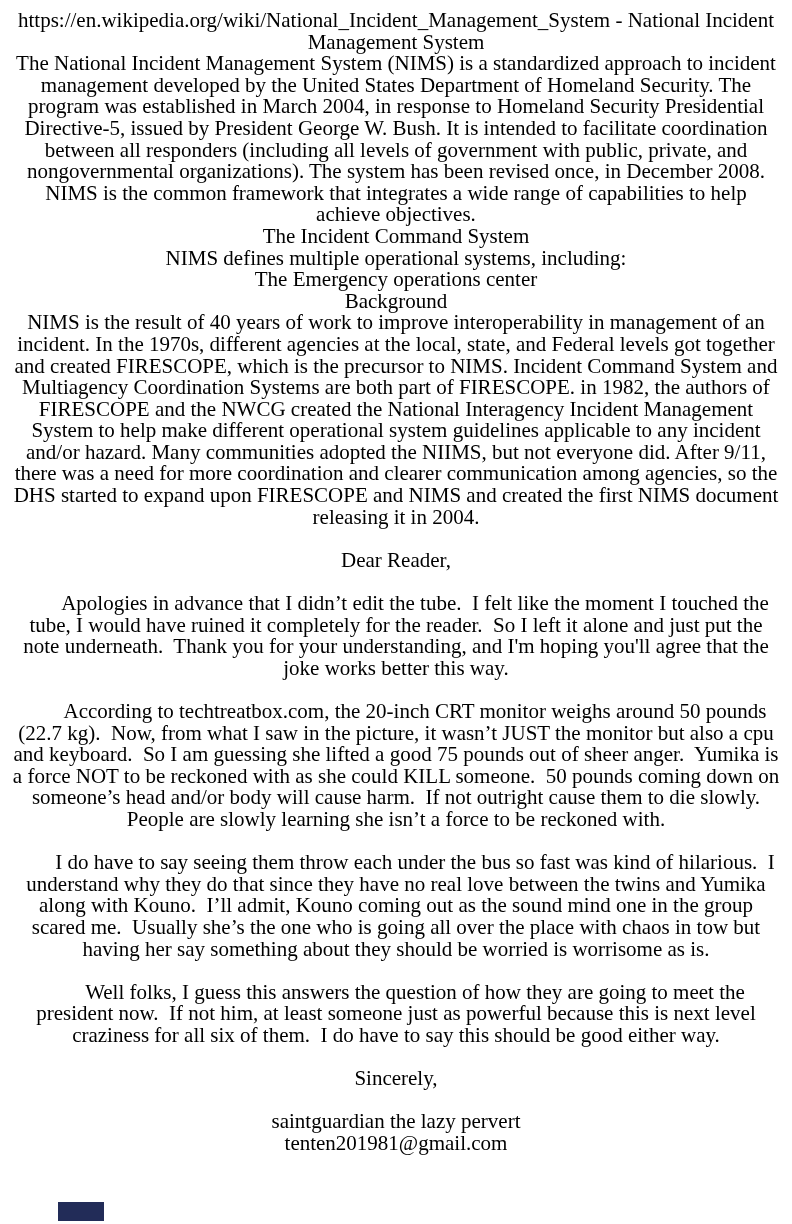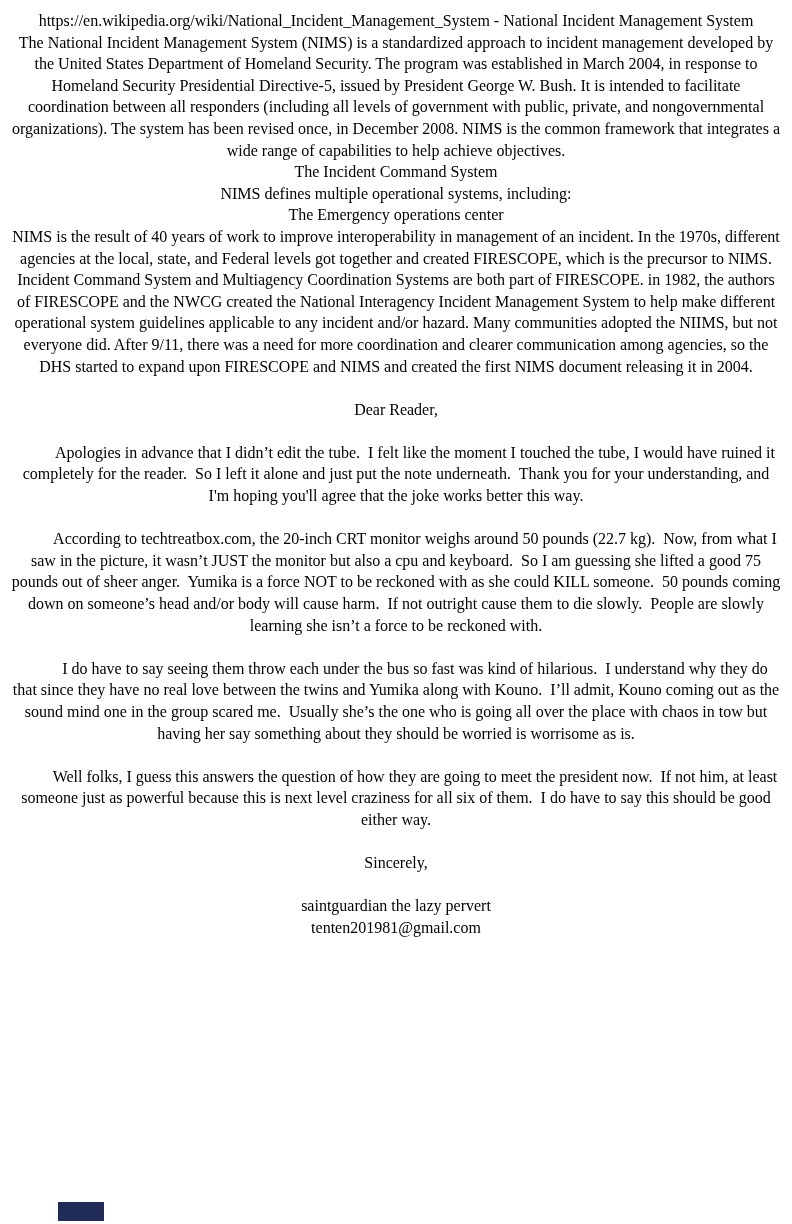--- a/index.html
+++ b/index.html
@@ -10,21 +10,21 @@
     position: relative;
     overflow: hidden;
     font-family: "Liberation Serif", "DejaVu Serif", serif;
     color: #000000;
   }
   .page {
     position: absolute;
     top: 0; left: 0;
     width: 770px;
     padding: 10px 11px 0 11px;
-    font-size: 16px;
+    font-size: 21px;
     line-height: 21.6px;
   }
   .centered-block div, .centered-block p {
     margin: 0;
     text-align: center;
   }
   .letter p {
     margin: 0;
     text-align: center;
     white-space: pre-wrap;
@@ -52,20 +52,21 @@
 <body>
 
 <div class="page">
 
   <div class="centered-block">
     <div>https://en.wikipedia.org/wiki/National_Incident_Management_System - National Incident Management System</div>
     <div>The National Incident Management System (NIMS) is a standardized approach to incident management developed by the United States Department of Homeland Security. The program was established in March 2004, in response to Homeland Security Presidential Directive-5, issued by President George W. Bush. It is intended to facilitate coordination between all responders (including all levels of government with public, private, and nongovernmental organizations). The system has been revised once, in December 2008. NIMS is the common framework that integrates a wide range of capabilities to help achieve objectives.</div>
     <div>The Incident Command System</div>
     <div>NIMS defines multiple operational systems, including:</div>
     <div>The Emergency operations center</div>
+    <div>Background</div>
     <div>NIMS is the result of 40 years of work to improve interoperability in management of an incident. In the 1970s, different agencies at the local, state, and Federal levels got together and created FIRESCOPE, which is the precursor to NIMS. Incident Command System and Multiagency Coordination Systems are both part of FIRESCOPE. in 1982, the authors of FIRESCOPE and the NWCG created the National Interagency Incident Management System to help make different operational system guidelines applicable to any incident and/or hazard. Many communities adopted the NIIMS, but not everyone did. After 9/11, there was a need for more coordination and clearer communication among agencies, so the DHS started to expand upon FIRESCOPE and NIMS and created the first NIMS document releasing it in 2004.</div>
   </div>
 
   <div class="letter">
     <p class="salutation">Dear Reader,</p>
     <p class="para">Apologies in advance that I didn’t edit the tube.  I felt like the moment I touched the tube, I would have ruined it completely for the reader.  So I left it alone and just put the note underneath.  Thank you for your understanding, and I'm hoping you'll agree that the joke works better this way.</p>
     <p class="para">According to techtreatbox.com, the 20-inch CRT monitor weighs around 50 pounds (22.7 kg).  Now, from what I saw in the picture, it wasn’t JUST the monitor but also a cpu and keyboard.  So I am guessing she lifted a good 75 pounds out of sheer anger.  Yumika is a force NOT to be reckoned with as she could KILL someone.  50 pounds coming down on someone’s head and/or body will cause harm.  If not outright cause them to die slowly.  People are slowly learning she isn’t a force to be reckoned with.</p>
     <p class="para">I do have to say seeing them throw each under the bus so fast was kind of hilarious.  I understand why they do that since they have no real love between the twins and Yumika along with Kouno.  I’ll admit, Kouno coming out as the sound mind one in the group scared me.  Usually she’s the one who is going all over the place with chaos in tow but having her say something about they should be worried is worrisome as is.</p>
     <p class="para">Well folks, I guess this answers the question of how they are going to meet the president now.  If not him, at least someone just as powerful because this is next level craziness for all six of them.  I do have to say this should be good either way.</p>
     <p class="closing">Sincerely,</p>

